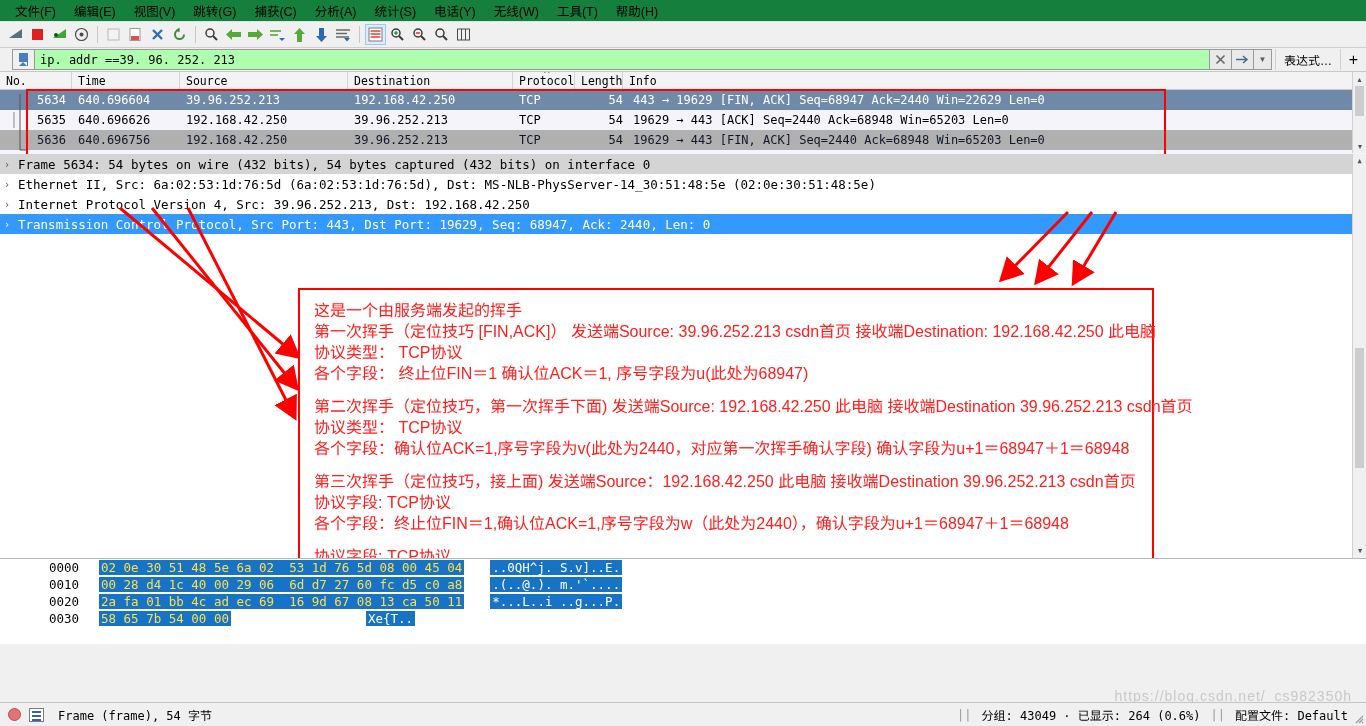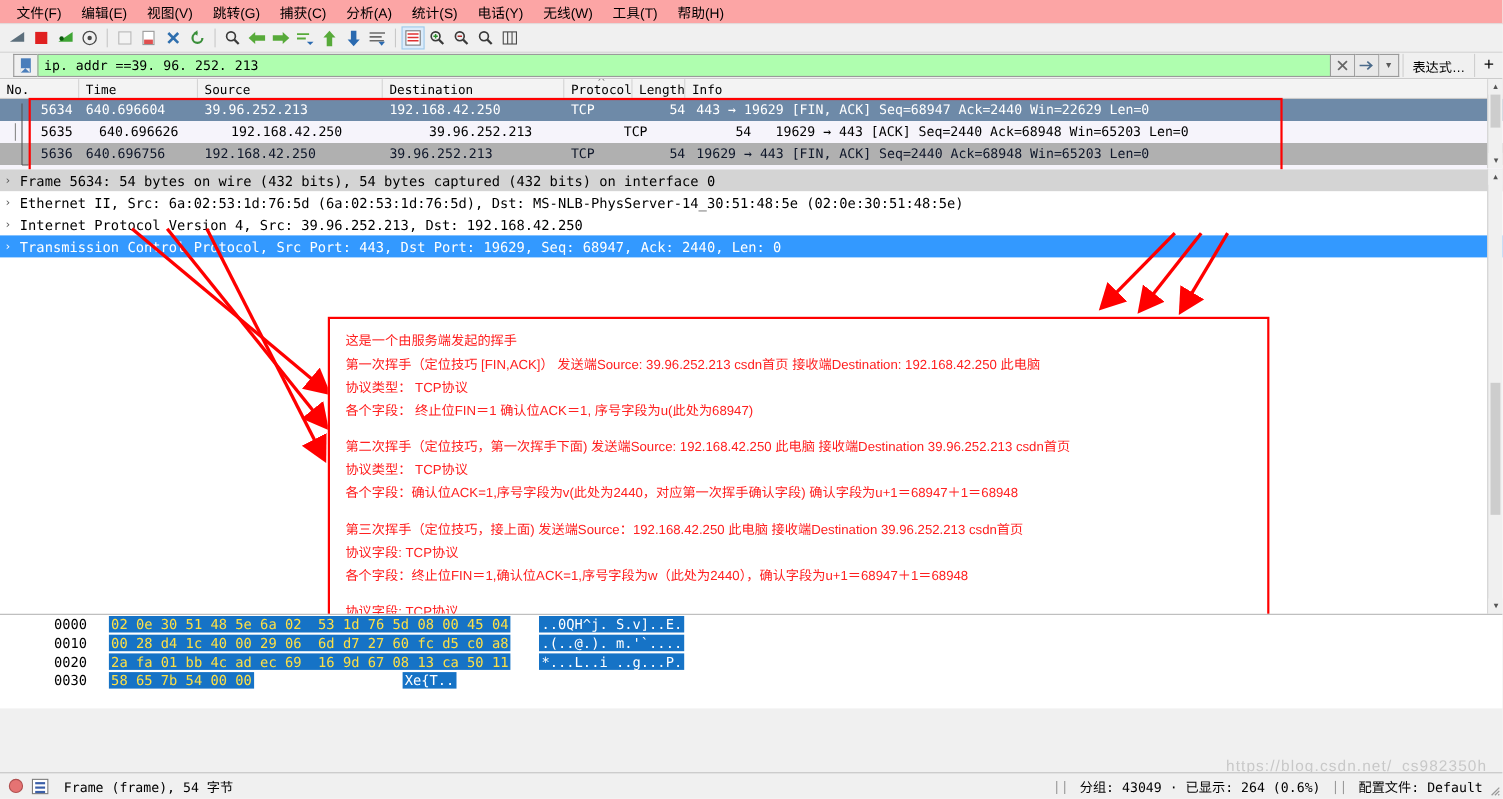--- a/index.html
+++ b/index.html
@@ -37,21 +37,21 @@
   .win-btns { margin-left: auto; display: flex; height: 30px; }
   .win-btn {
     width: 46px; height: 30px; display: flex; align-items: center; justify-content: center;
     font-size: 15px; color: #333;
   }
   .win-btn.close-btn { font-size: 17px; }
 
   
   .menubar {
     height: 22px; display: flex; align-items: center;
-    background: #fca5a5; padding-left: 6px;
+    background: #15803d; padding-left: 6px;
     border-bottom: 1px solid #e0e0e0;
     text-align: center;
   }
   .menu-item {
     padding: 2px 9px; font-size: 12.5px; color: #000; white-space: nowrap;
     font-family: "Liberation Sans", sans-serif;
   }
 
   
   .toolbar {
@@ -115,21 +115,21 @@
     display: flex; align-items: center; position: relative; overflow: hidden;
     white-space: nowrap;
   }
   .sort-caret {
     position: absolute; top: -4px; left: 50%; font-size: 11px; color: #666;
   }
   .plist-rows { font-family: "DejaVu Sans Mono", monospace; font-size: 12px; }
   .prow { display: flex; height: 20px; align-items: center; white-space: nowrap; }
   .prow .c { padding-left: 6px; overflow: hidden; }
   .prow.sel-a { background: #6e8aa8; color: #fff; }
-  .prow.alt-light { background: #f6f4fb; color: #000; gap: 12px; }
+  .prow.alt-light { background: #f6f4fb; color: #000; }
   .prow.alt-grey { background: #b0b0b0; color: #0f172a; }
   .redbox-list {
     position: absolute; border: 2px solid #ff0000; pointer-events: none;
   }
   .pane-scroll {
     position: absolute; right: 0; top: 0; width: 14px; bottom: 0;
     background: #f0f0f0; border-left: 1px solid #d0d0d0;
   }
   .scroll-arrow {
     height: 14px; display: flex; align-items: center; justify-content: center;
@@ -147,21 +147,21 @@
   .drow.d-grey { background: #d4d4d4; }
   .drow.d-white { background: #ffffff; }
   .drow.d-sel { background: #3399ff; color: #fff; }
   .drow.d-sel .twisty { color: #fff; }
 
   
   .annot-box {
     position: absolute; border: 2px solid #ff0000; background: #ffffff;
     padding: 10px 14px; color: #ff2020;
     font-family: "Liberation Sans", "DejaVu Sans", sans-serif;
-    font-size: 12px; line-height: 21px;
+    font-size: 16px; line-height: 21px;
   }
   .annot-box p { margin: 0; white-space: nowrap; }
   .annot-box .gap { height: 12px; }
 
   svg.arrow-layer { position: absolute; left: 0; top: 0; pointer-events: none; }
 
   
   .hex-pane {
     background: #fff; position: relative;
     font-family: "DejaVu Sans Mono", monospace; font-size: 12.5px;

